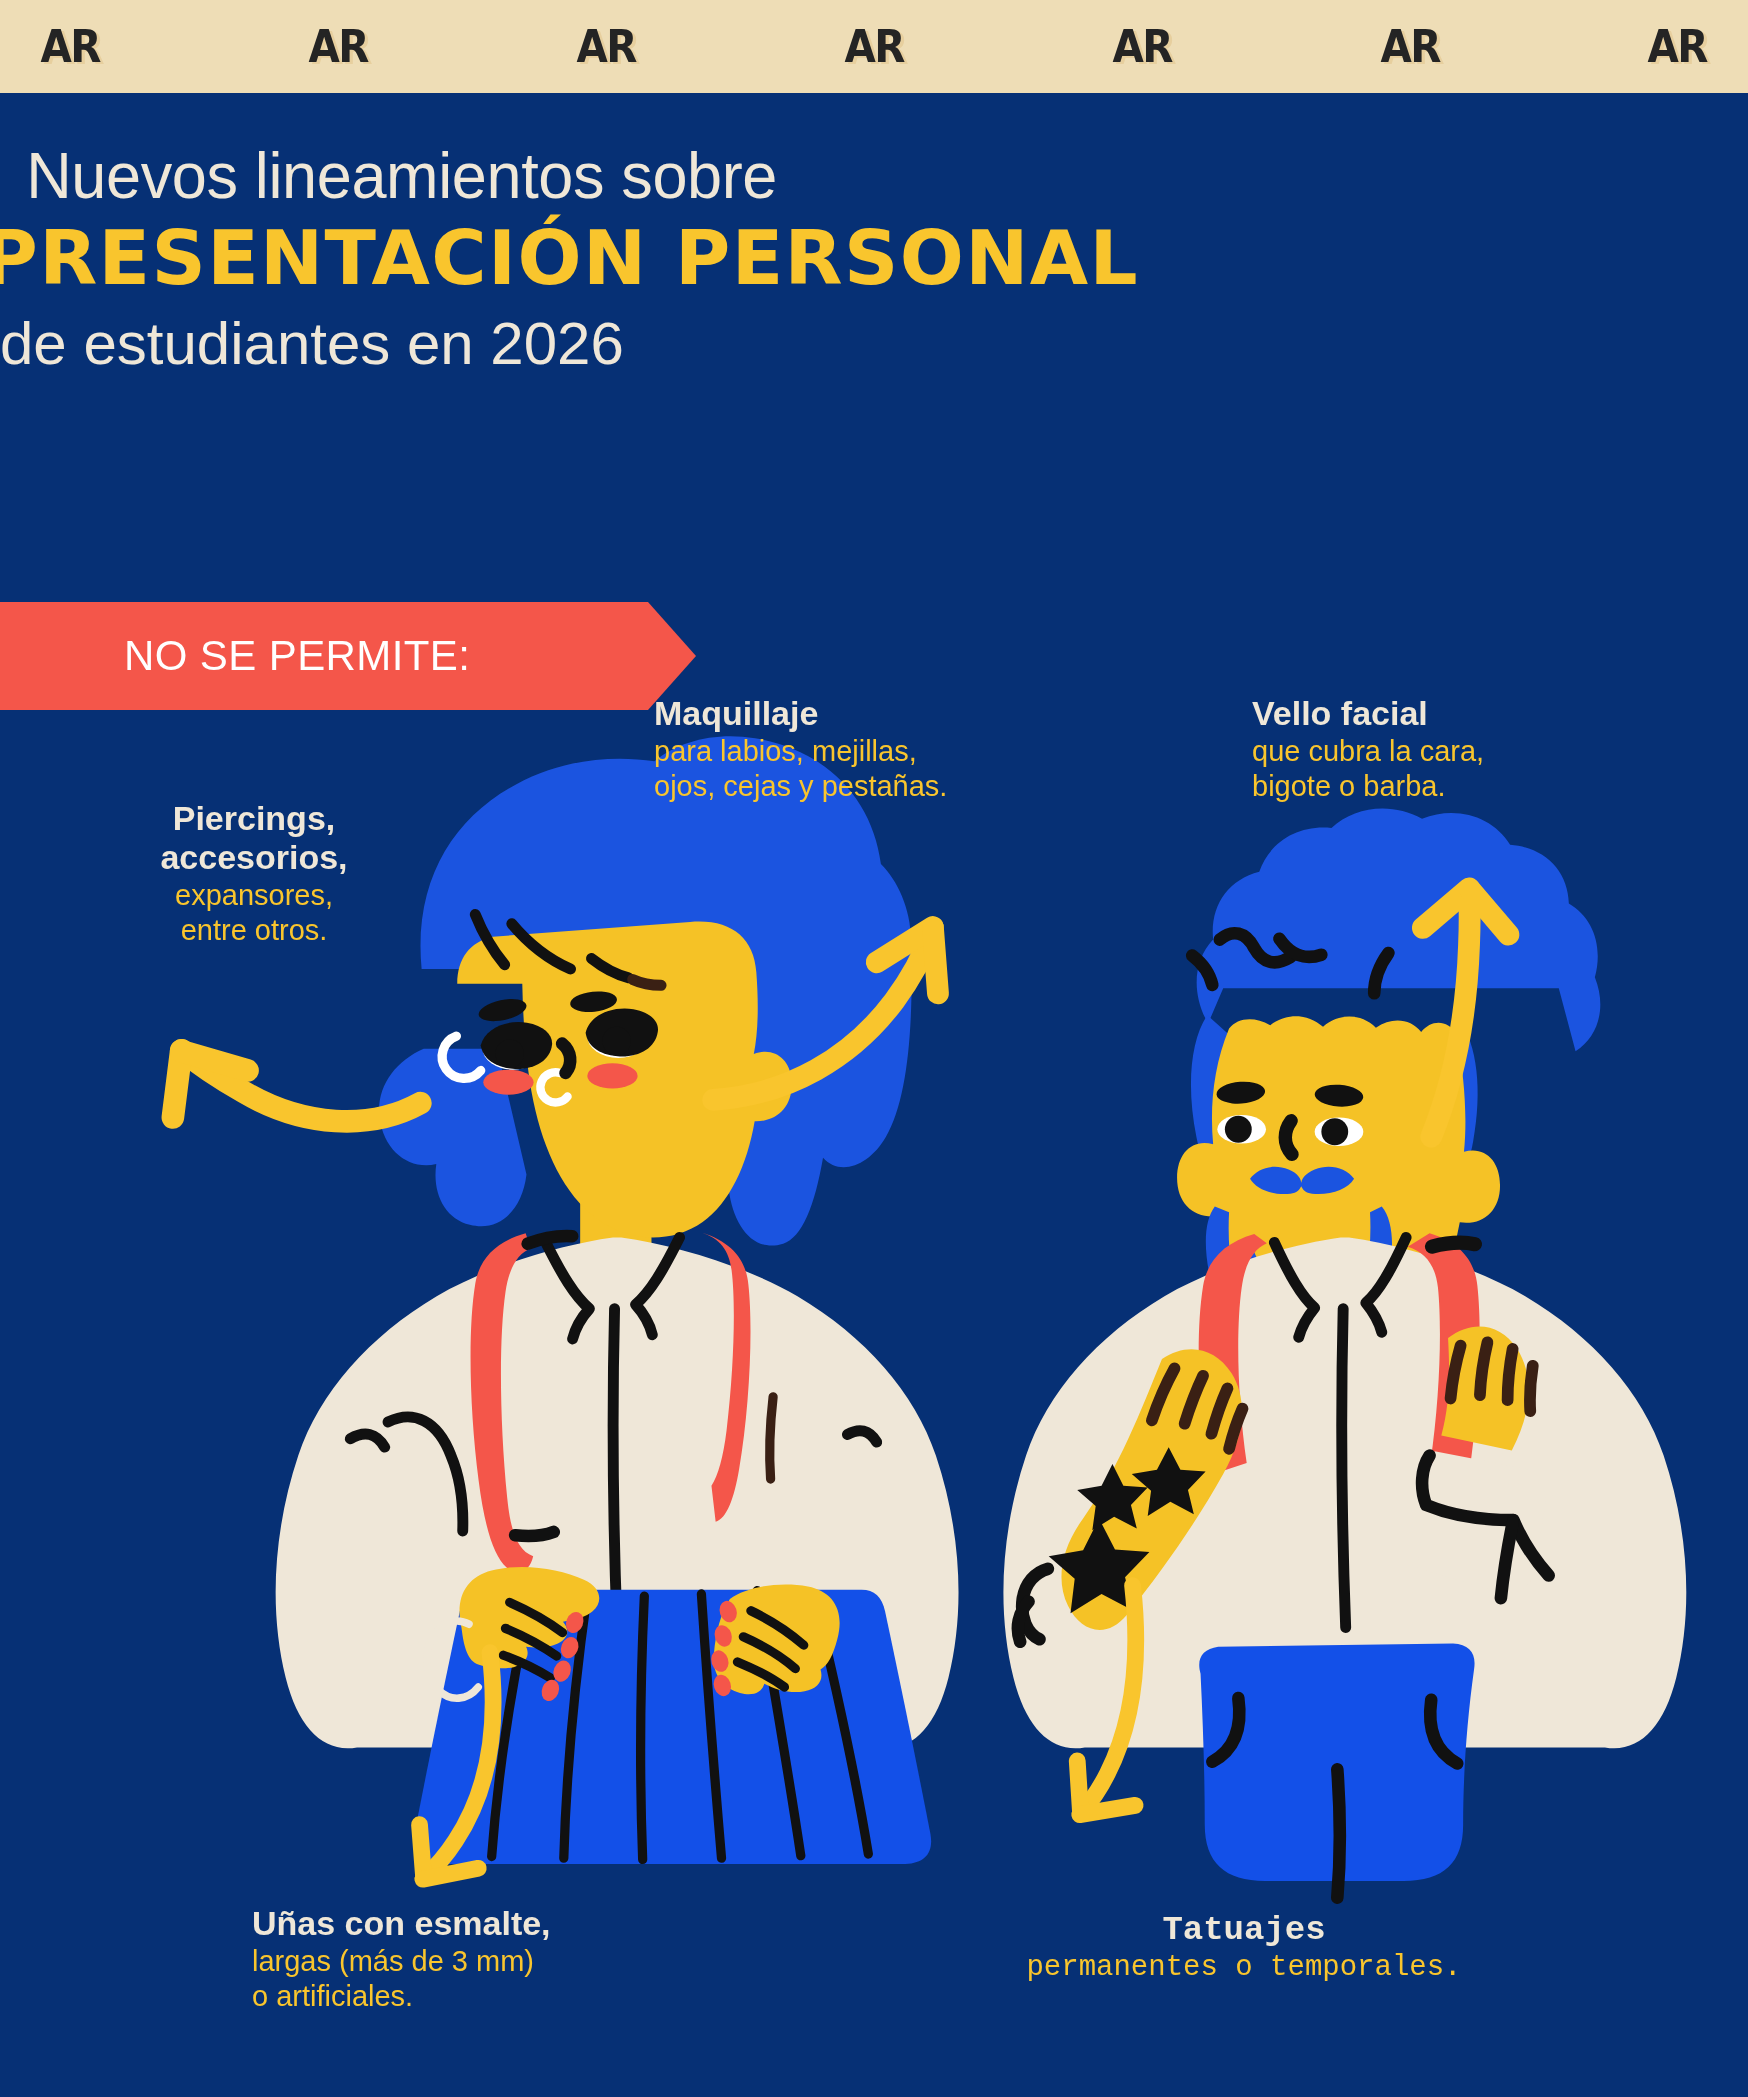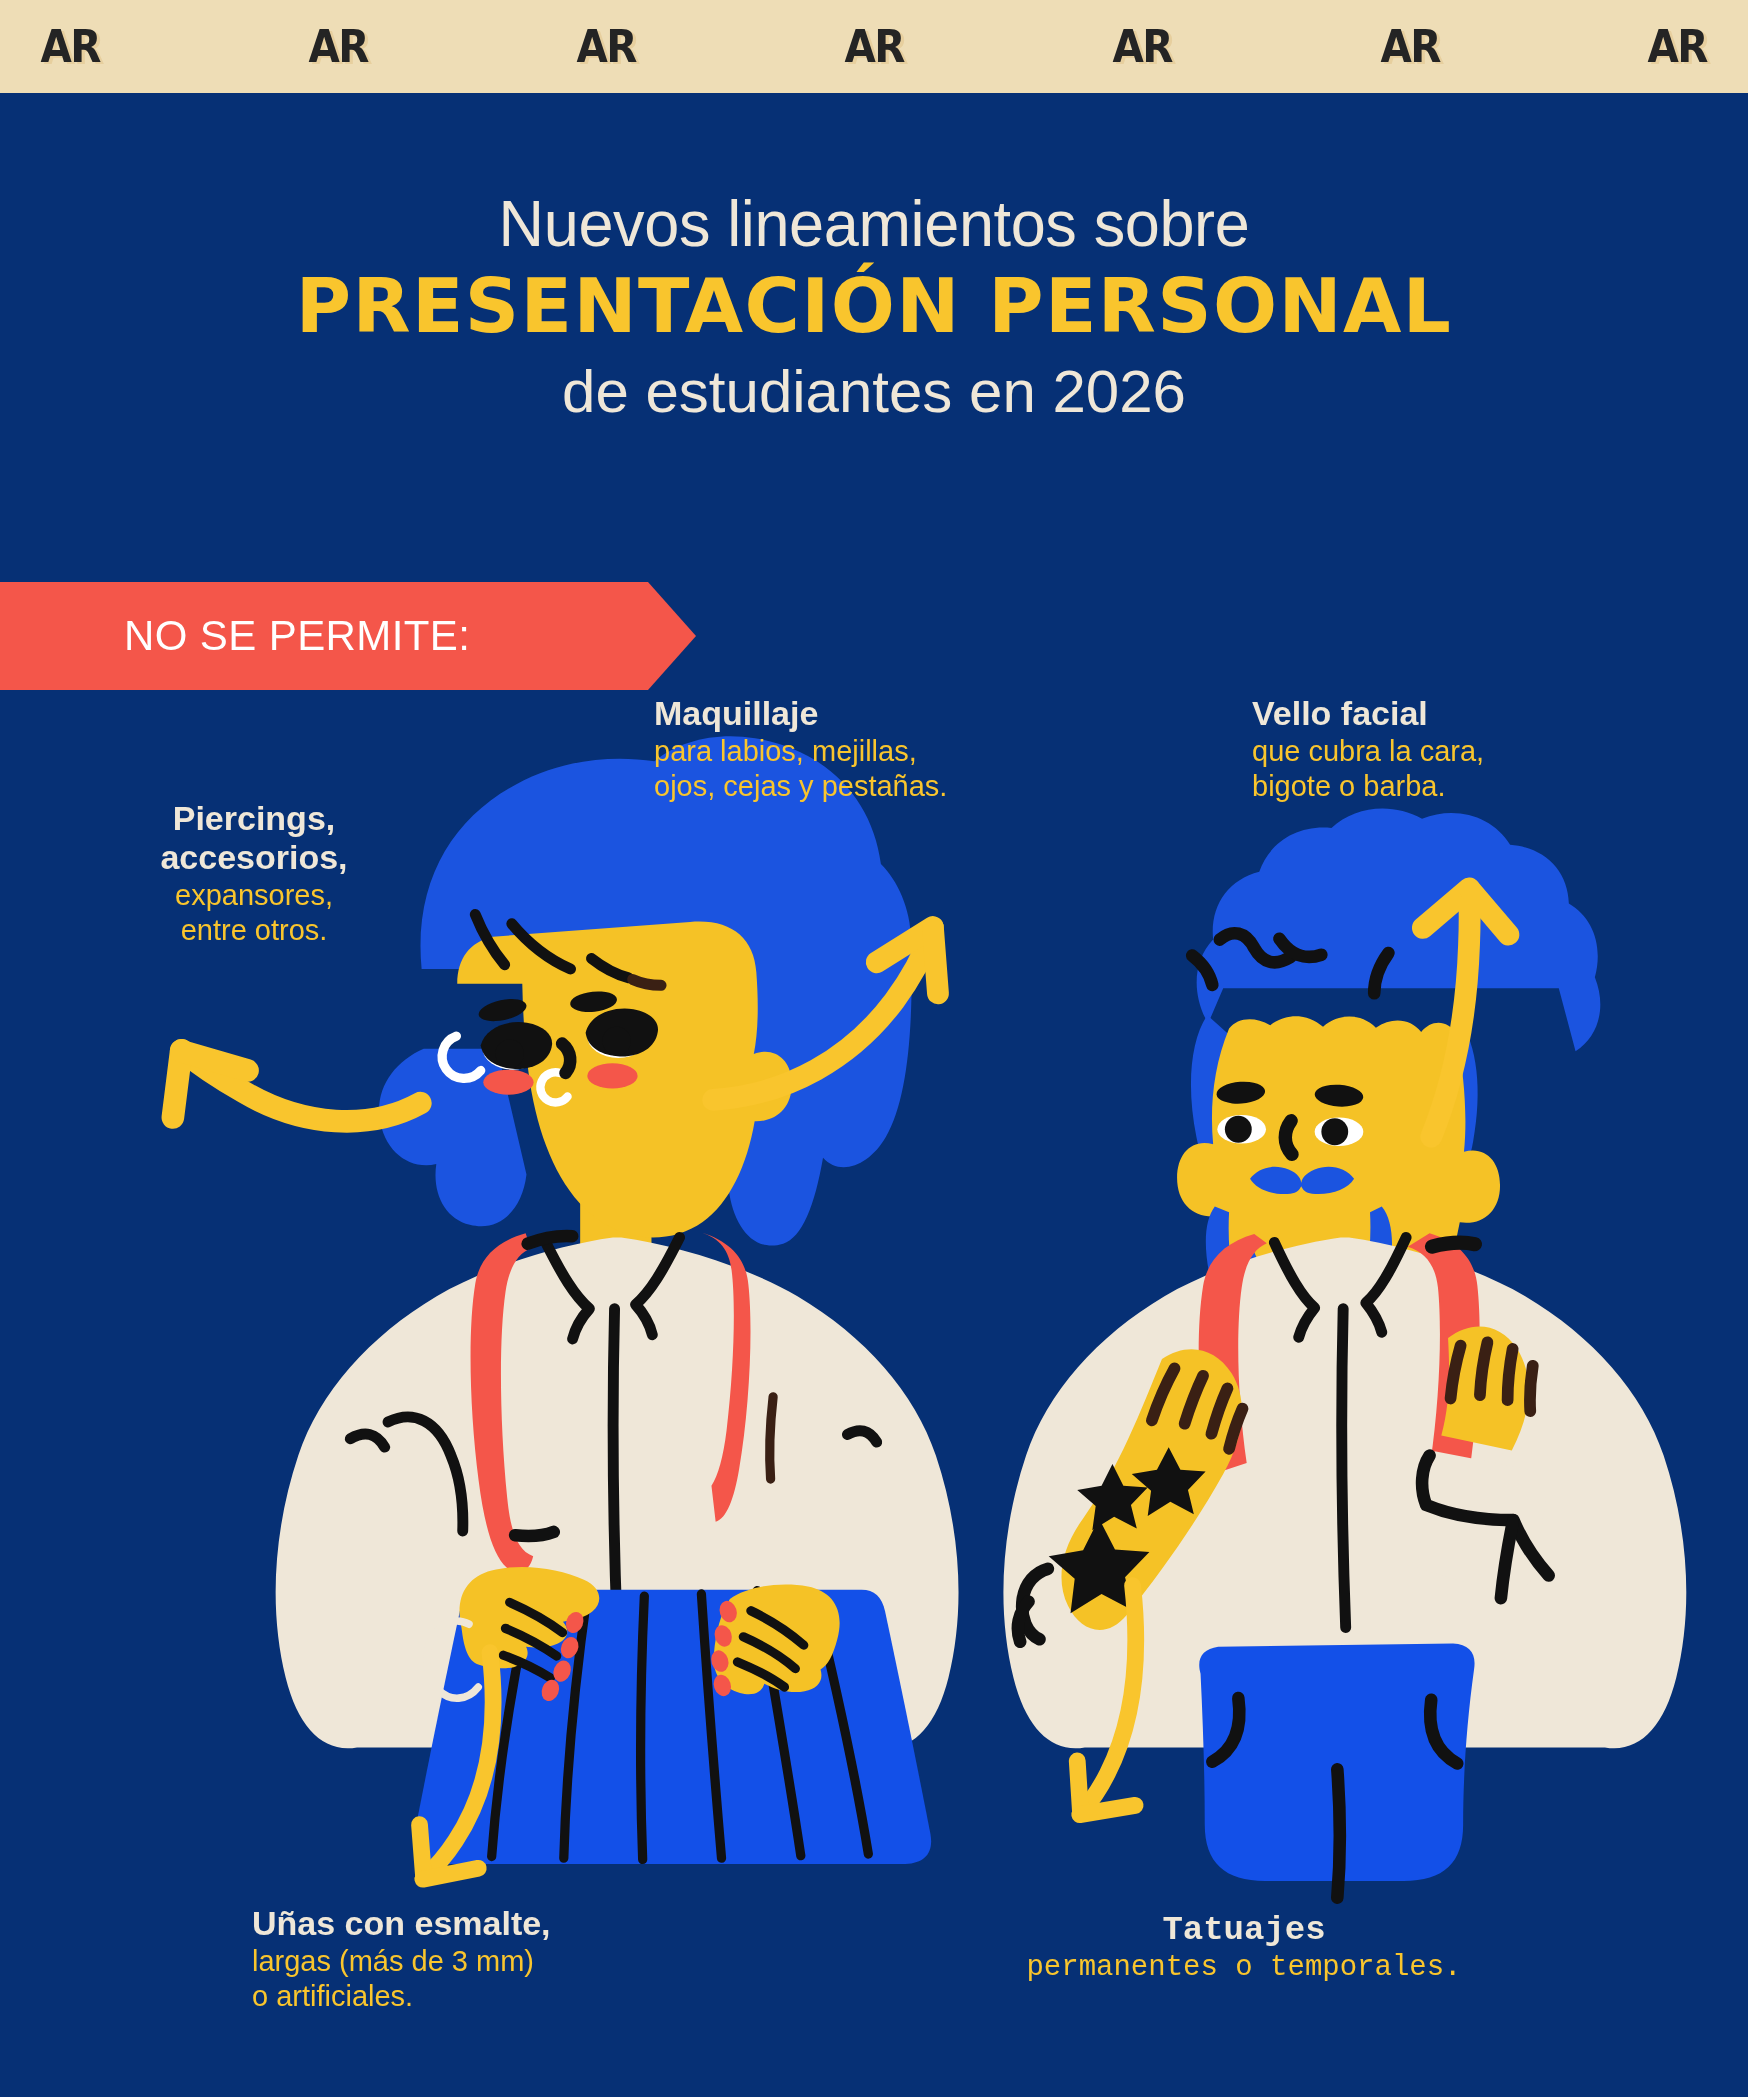--- a/index.html
+++ b/index.html
@@ -32,22 +32,20 @@
   .ar-logo::before{
     content:"AR";
     position:absolute;left:3.4px;top:2.9px;
     color:#e7cf9e;
     z-index:-1;
   }
 
   
   .title-wrap{
     position:absolute;left:0;top:138px;width:1748px;
-    text-align:center;
-    margin-top:48px;
   }
   .t-line1{
     color:#efe7d8;
     font-size:65px;
     font-weight:400;
     letter-spacing:-0.4px;
     line-height:1.16;
     transform:scaleX(.97);
   }
   .t-line2{
@@ -62,21 +60,21 @@
   .t-line3{
     color:#efe7d8;
     font-size:60px;
     font-weight:400;
     line-height:1.2;
     margin-top:2.5px;
   }
 
   
   .ribbon{
-    position:absolute;left:0;top:582px;
+    position:absolute;left:0;top:602px;
     width:696px;height:108px;
     background:#f4564a;
     clip-path:polygon(0 0, 648px 0, 696px 54px, 648px 108px, 0 108px);
     display:flex;align-items:center;
   }
   .ribbon-label{
     color:#ffffff;
     font-size:42px;
     font-weight:400;
     letter-spacing:0.4px;

